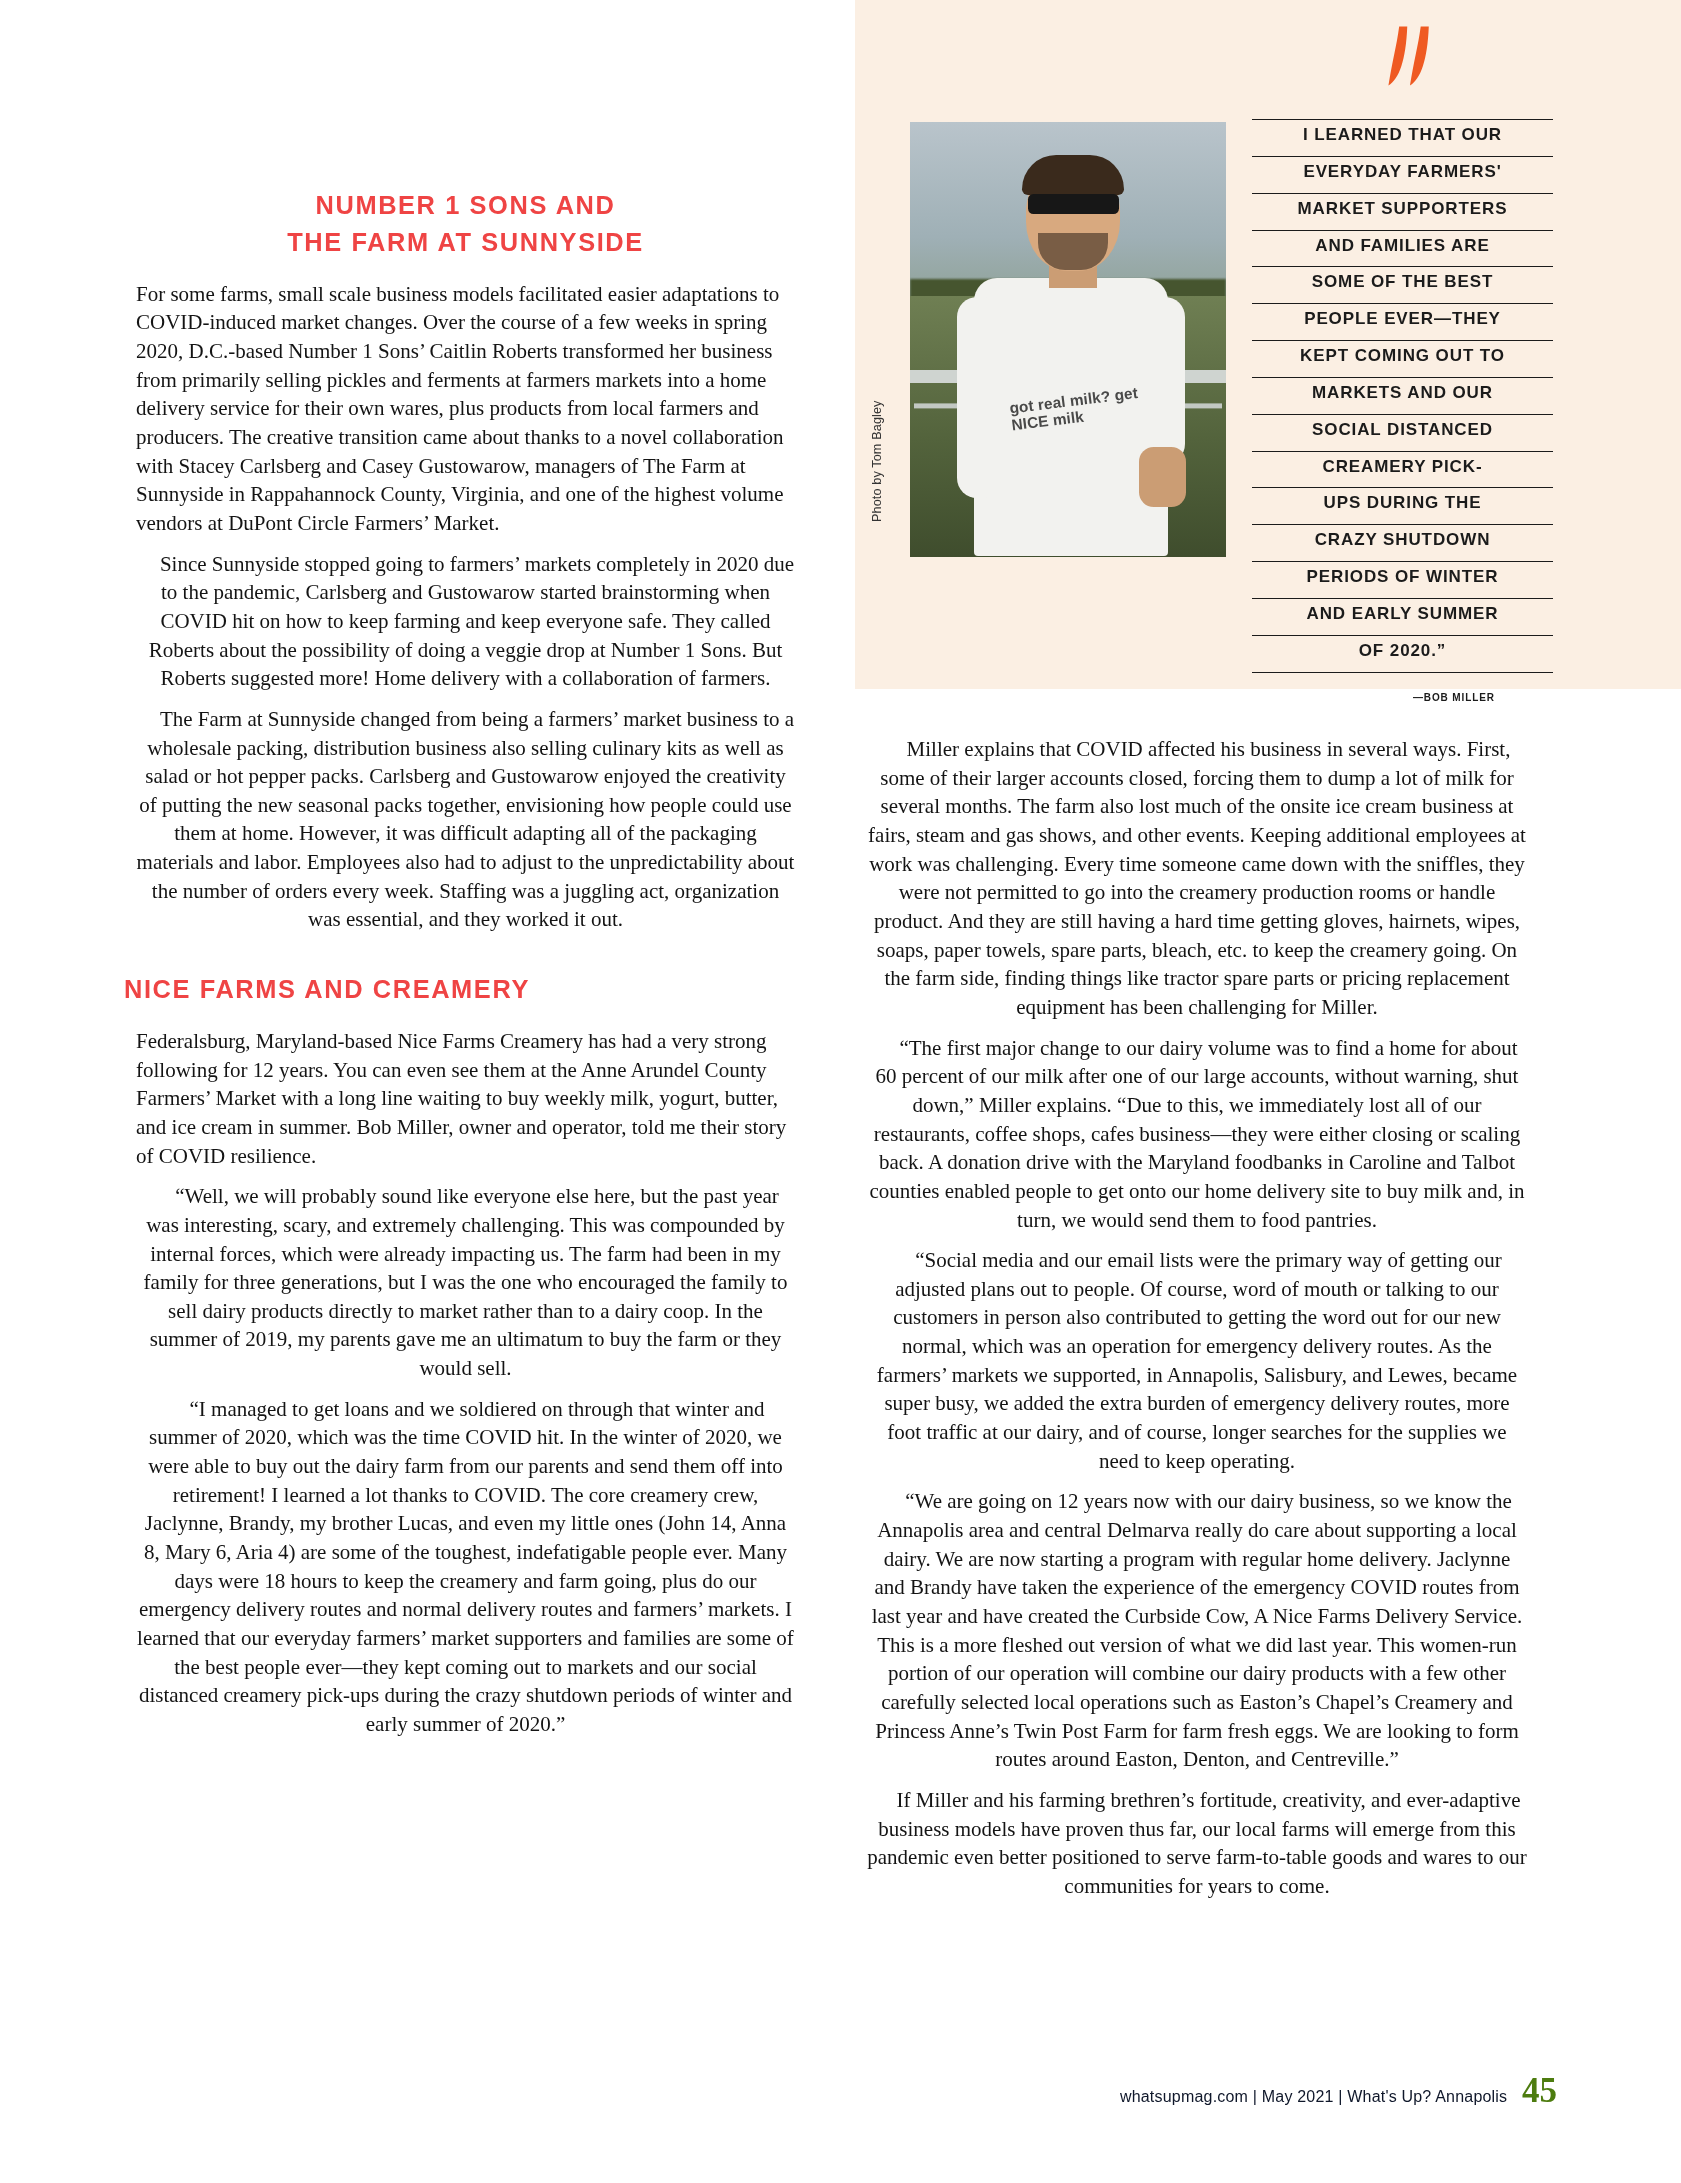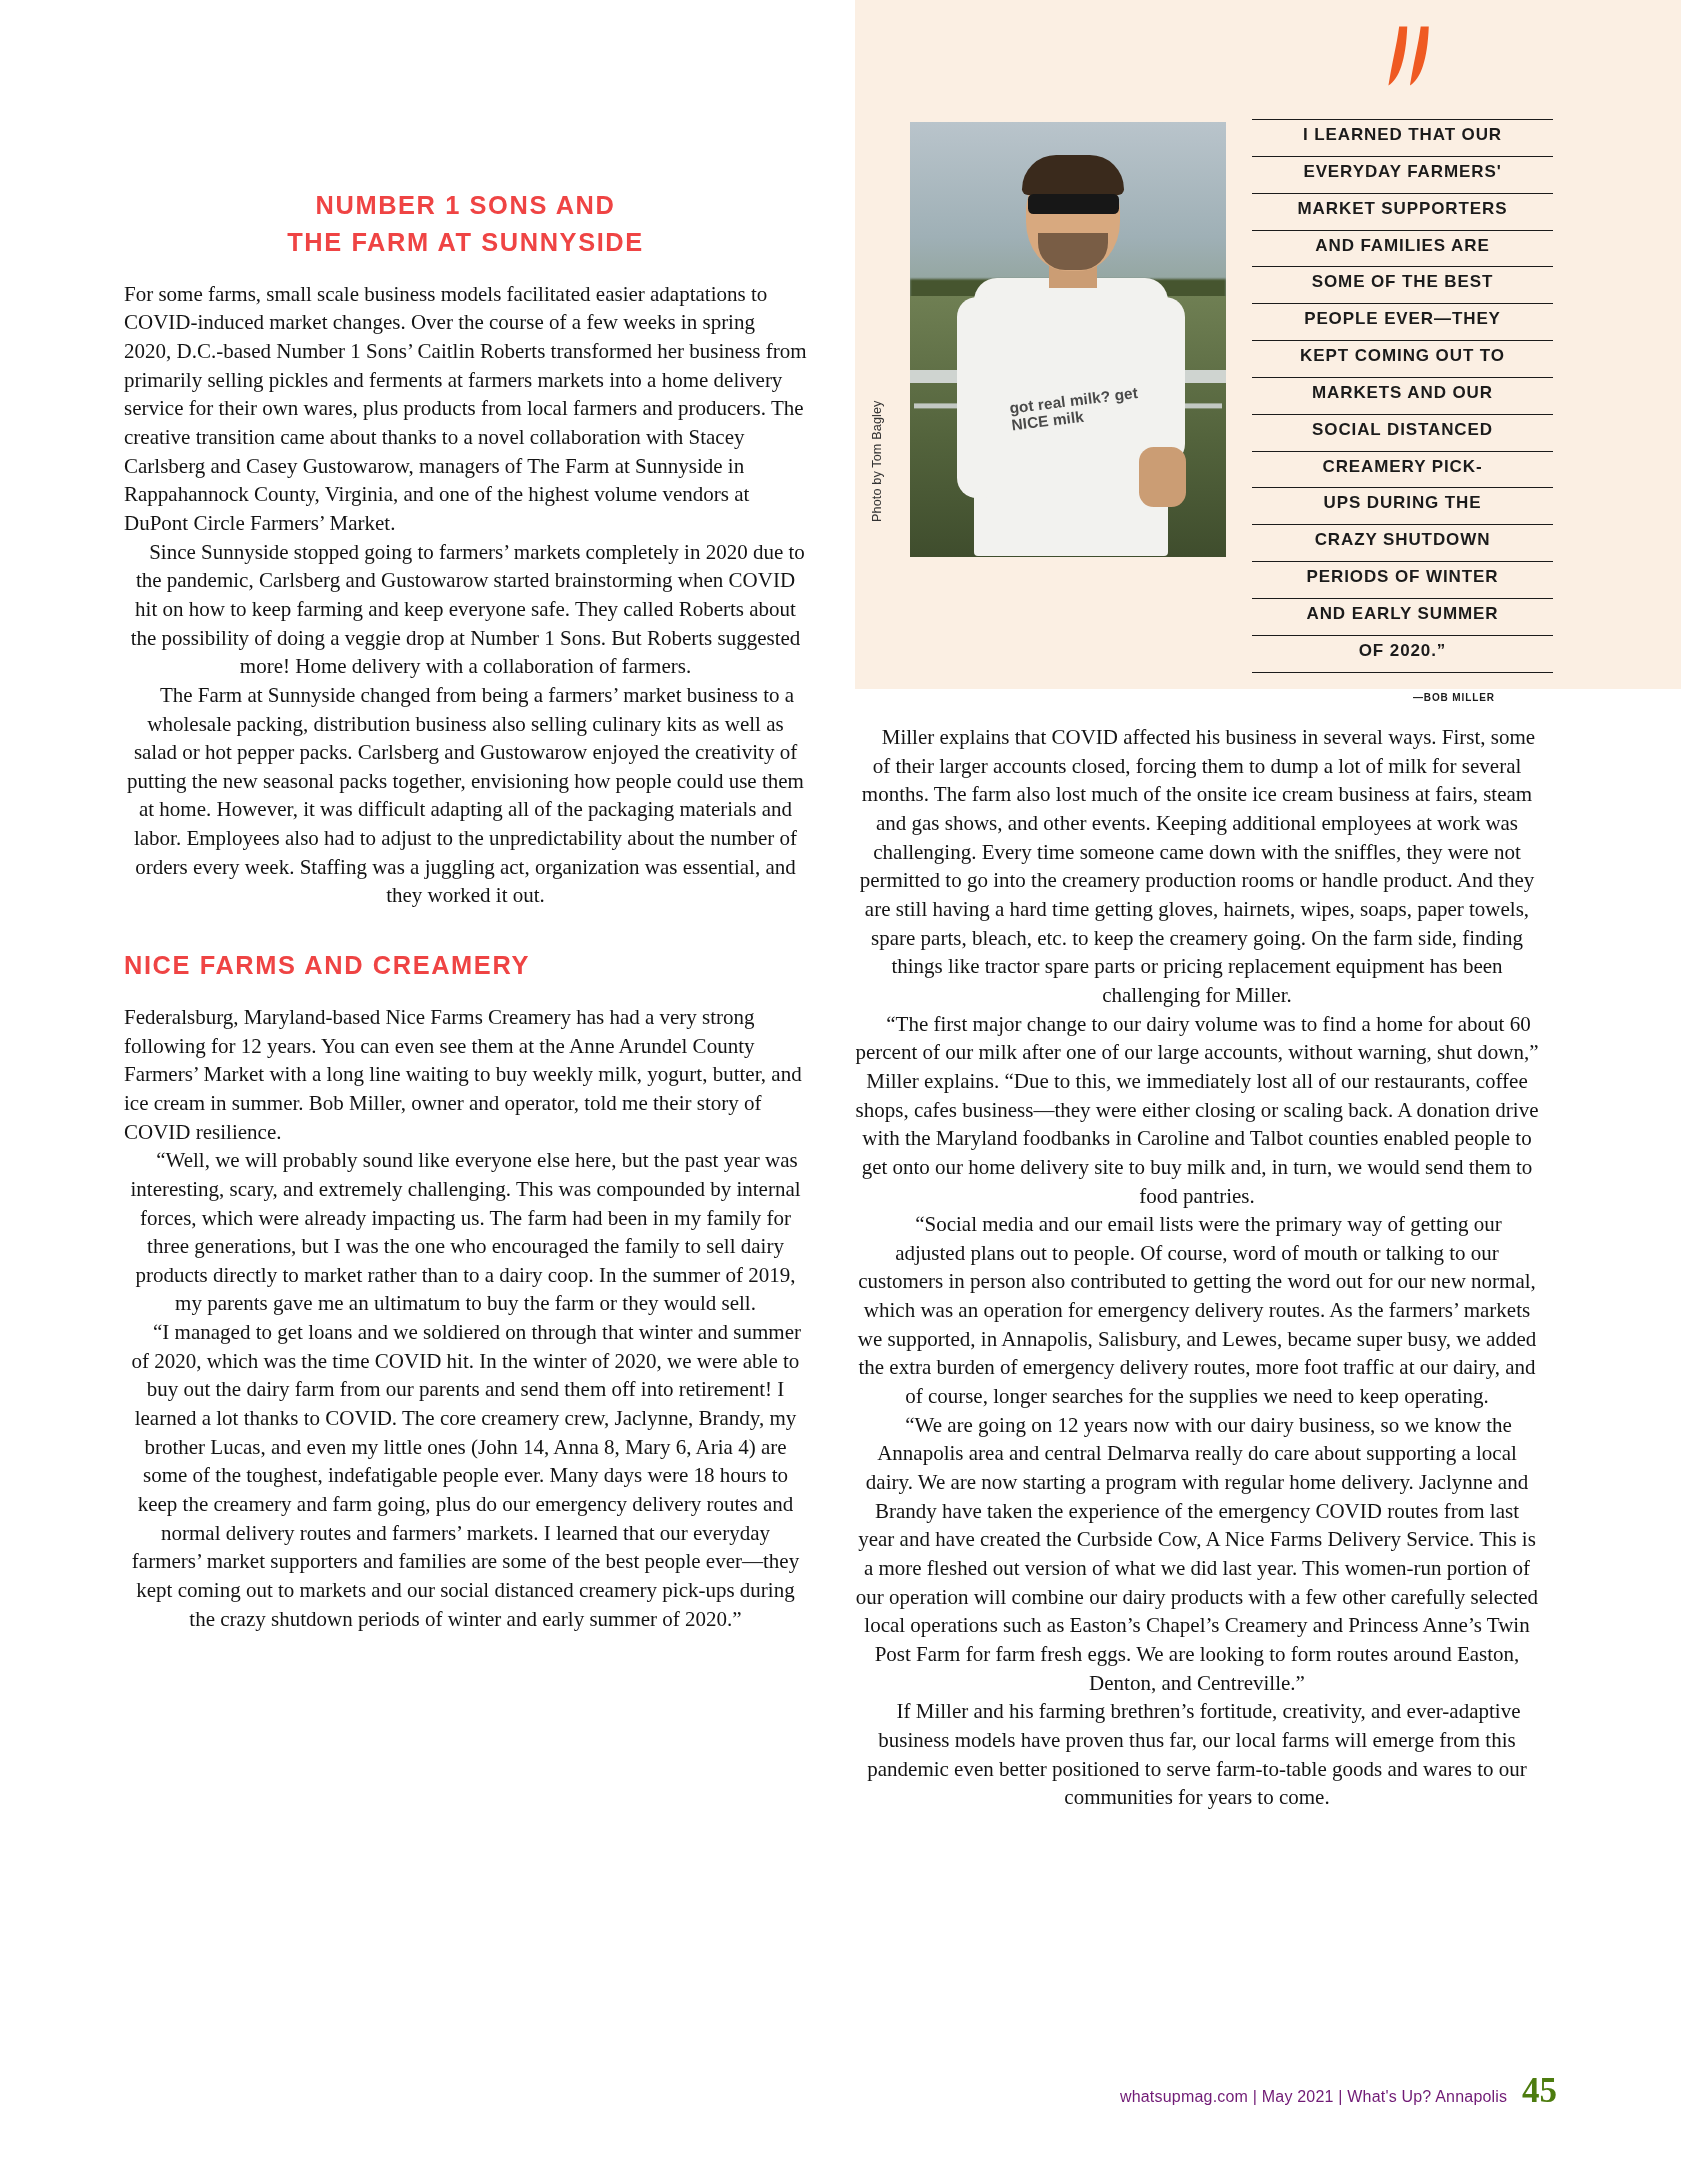--- a/index.html
+++ b/index.html
@@ -185,38 +185,38 @@
     letter-spacing: 1.6px;
     line-height: 1.45;
     margin: 0 0 19px 0;
     text-align: center;
   }
   h2.section-head.left-align {
     text-align: left;
     margin-top: 37px;
   }
   p {
-    margin: 0;
+    margin: 12px;
     text-indent: 0;
   }
   p.ind { text-indent: 23px; text-align: center; }
 
   
   .footer {
     position: absolute;
     right: 124px;
     bottom: 72px;
     display: flex;
     align-items: baseline;
     gap: 14.7px;
     font-family: "Liberation Sans", sans-serif;
   }
   .footer .meta {
     font-size: 16px;
-    color: #701a75;
+    color: #0f172a;
     letter-spacing: 0.2px;
     margin-top: 12px;
   }
   .footer .pageno {
     font-family: "Liberation Serif", serif;
     font-weight: bold;
     font-size: 35px;
     color: #4d7c0f;
   }
 </style>

